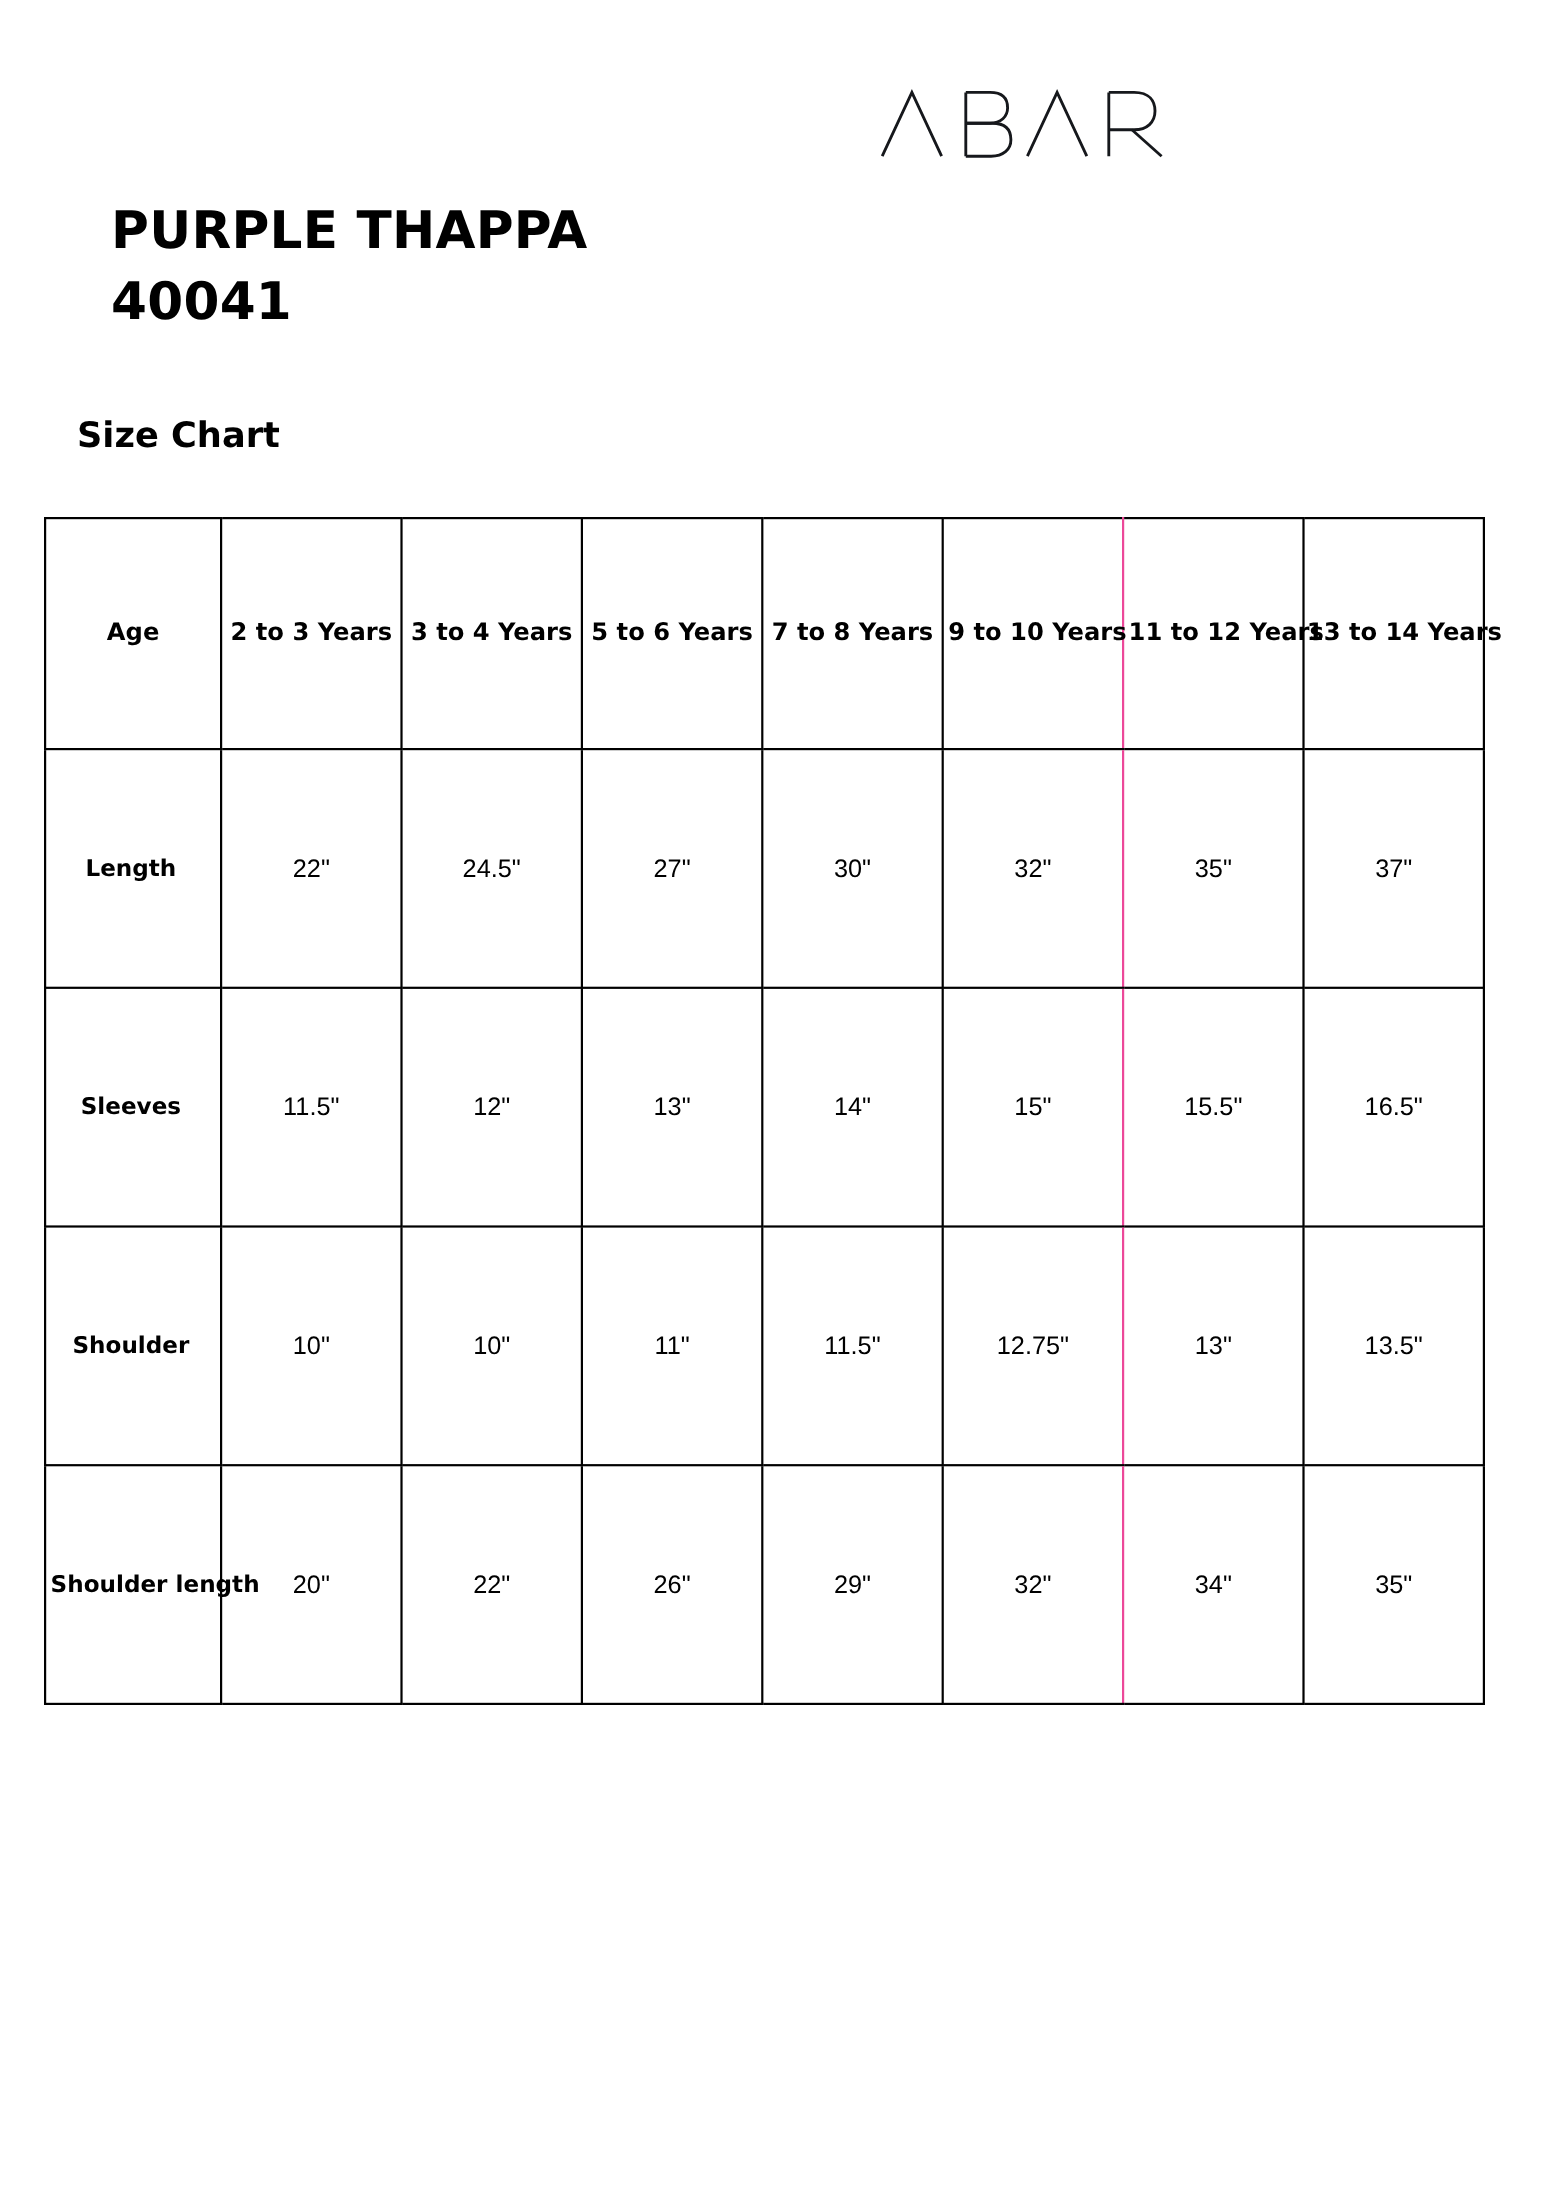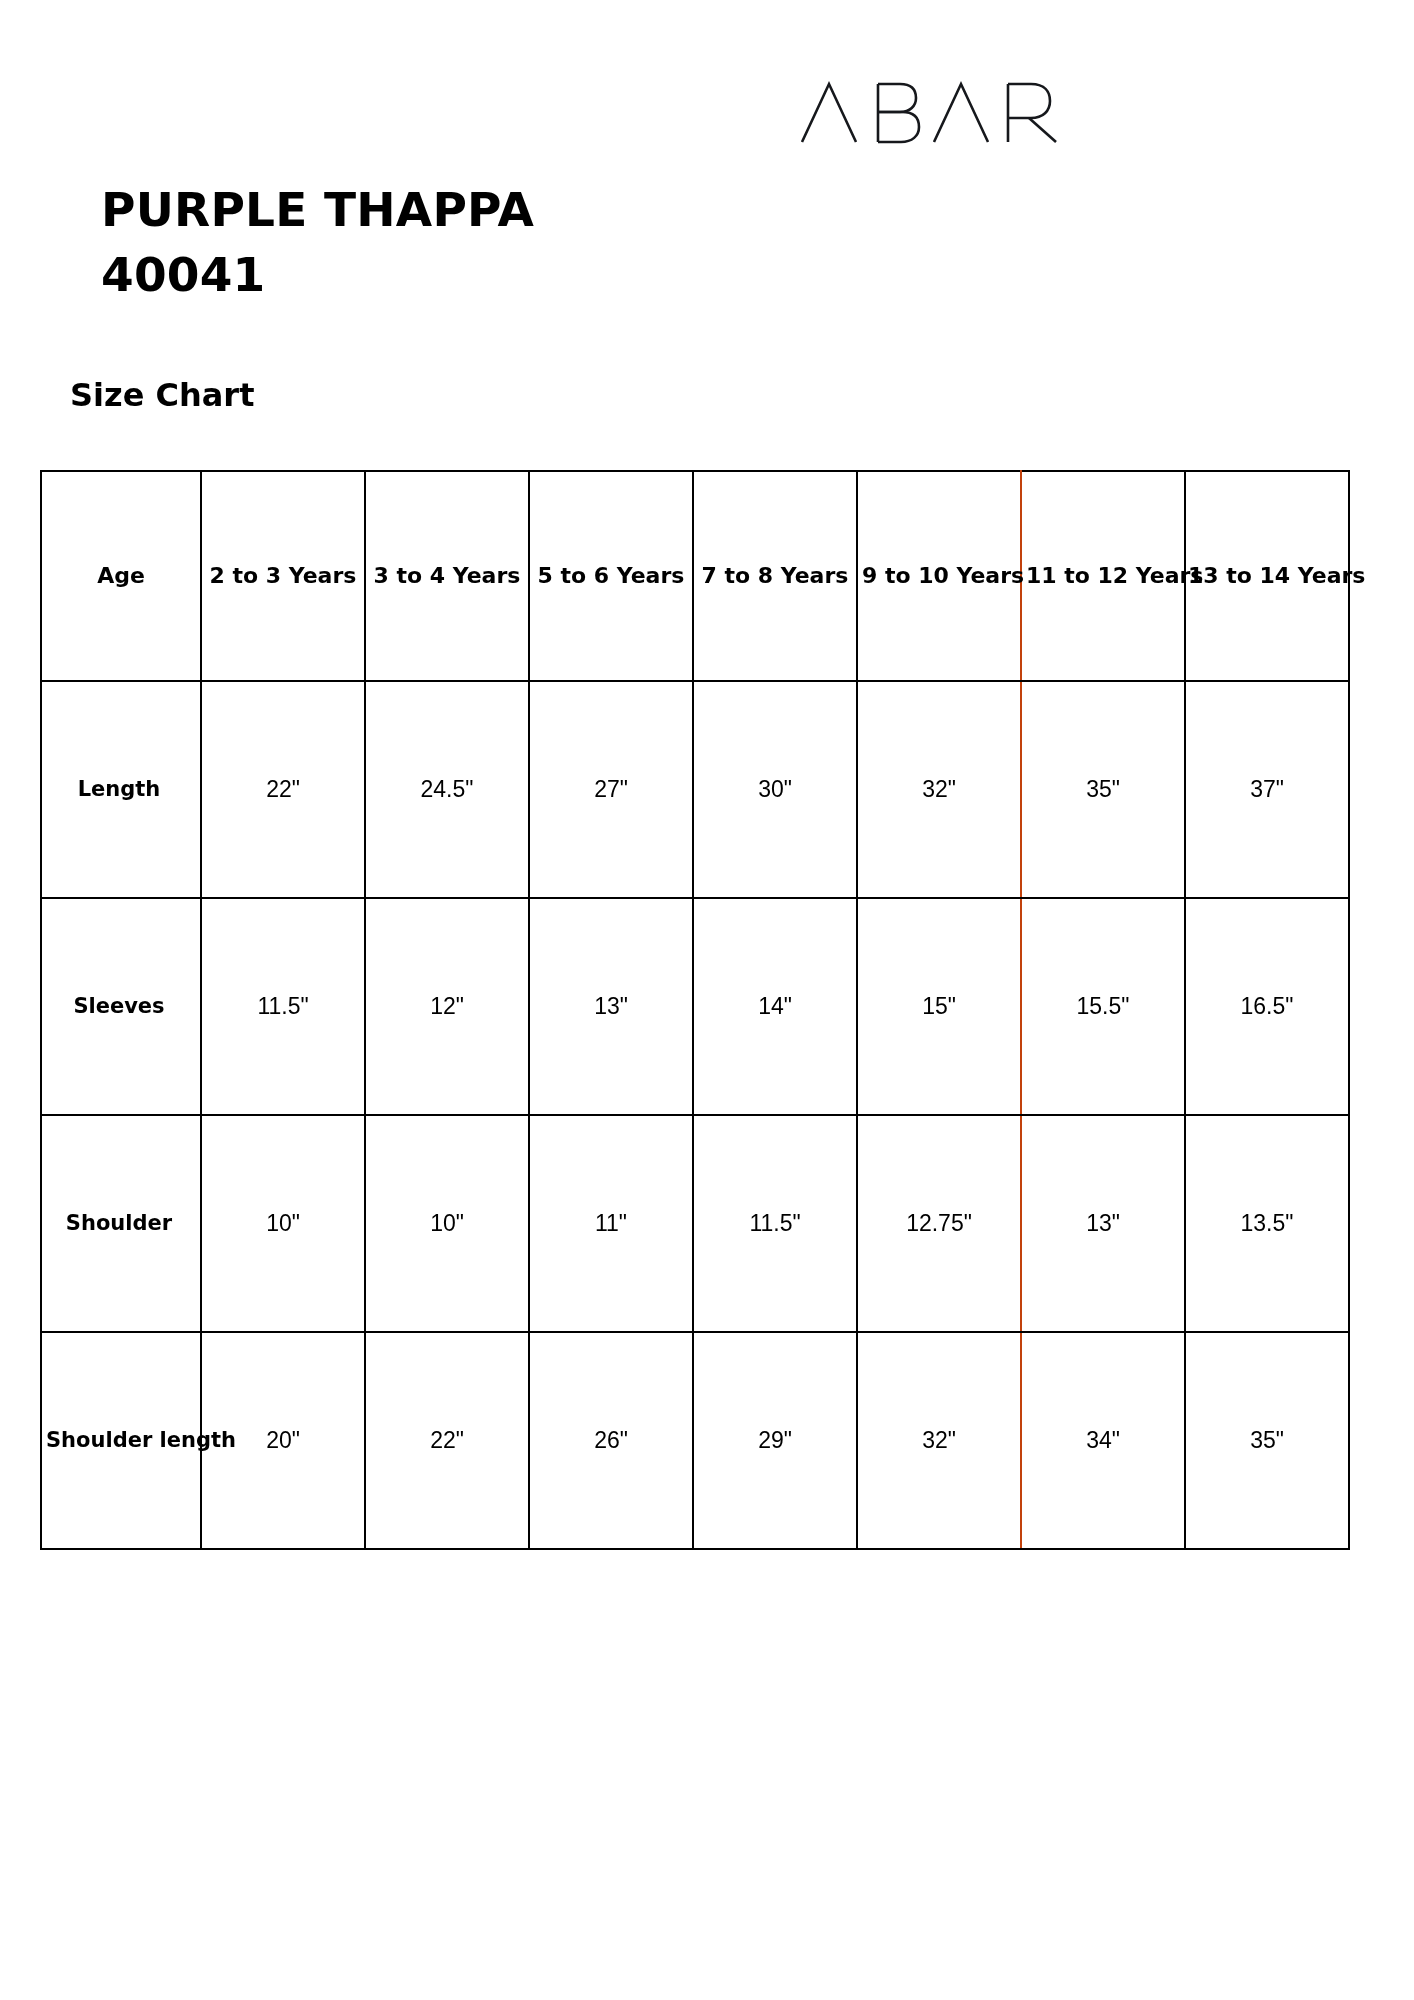--- a/index.html
+++ b/index.html
@@ -77,21 +77,21 @@
   table.size-chart td {
     border: 2px solid #000000;
     padding: 0 4px;
     vertical-align: middle;
     text-align: center;
     overflow: visible;
     white-space: nowrap;
   }
   
   table.size-chart td.sep-light-right {
-    border-right: 2px solid #c2410c;
+    border-right: 2px solid #ec4899;
   }
   table.size-chart td.sep-light-left {
     border-left: 2px solid #e6e6e6;
   }
 
   col.c-label { width: 160px; }
   col.c-data  { width: 164px; }
 
   tr.head-row td { height: 208px; }
   tr.data-row td { height: 215px; }

